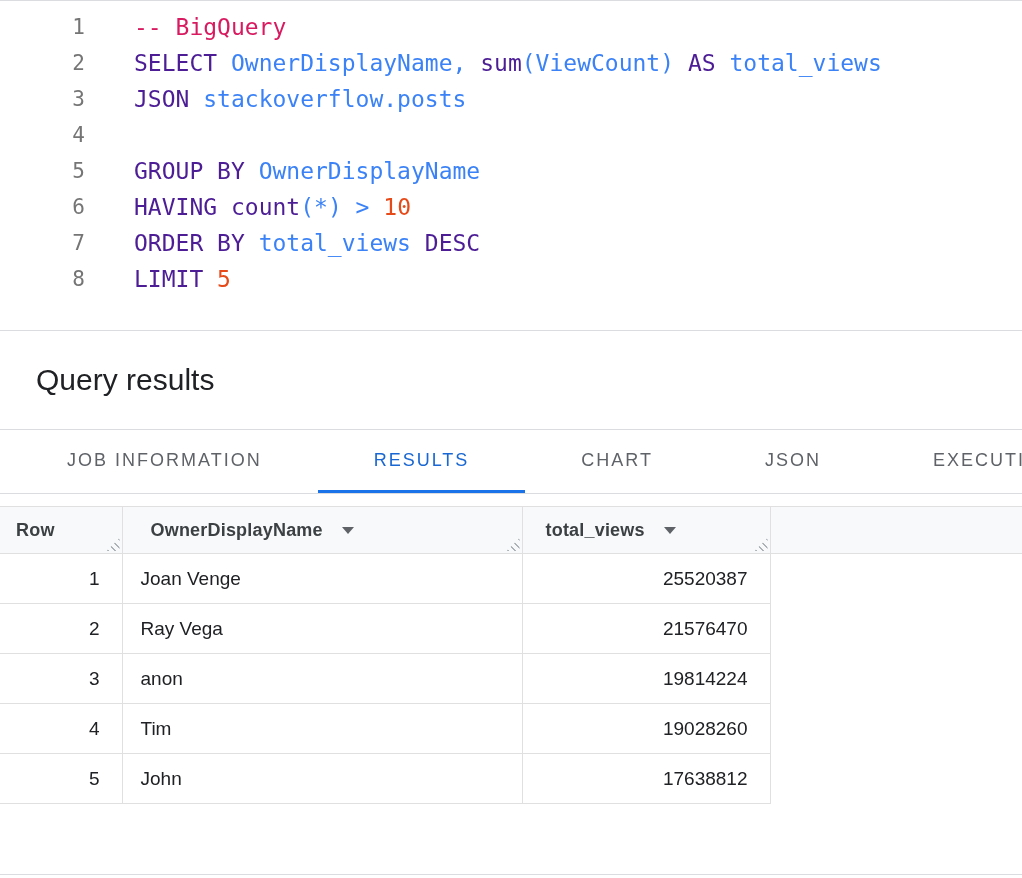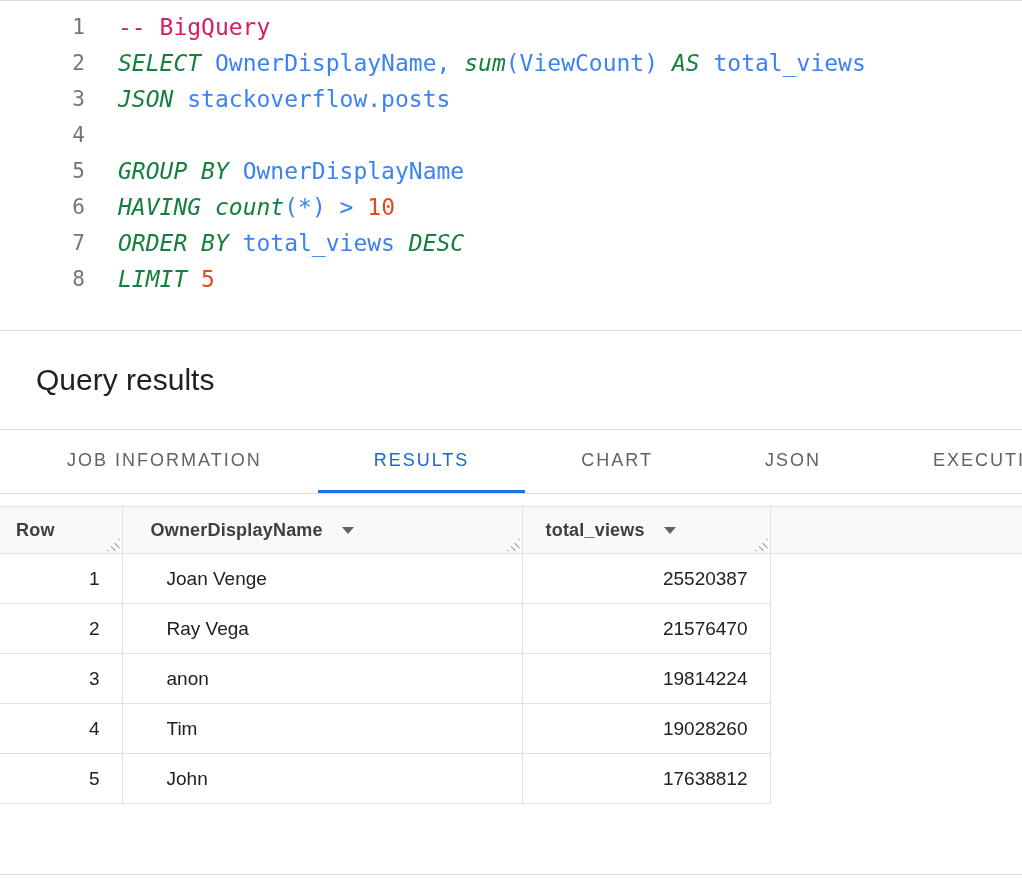--- a/index.html
+++ b/index.html
@@ -5,23 +5,23 @@
   * { margin:0; padding:0; box-sizing:border-box; }
   html,body { width:1022px; height:878px; background:#ffffff; overflow:hidden;
               font-family:"Liberation Sans","DejaVu Sans",sans-serif; }
   .app { width:1022px; height:878px; border-top:1px solid #dadce0; background:#fff; }
 
   
   .editor { height:330px; border-bottom:1px solid #dadce0; padding-top:8px;
             font-family:"DejaVu Sans Mono","Liberation Mono",monospace; font-size:23px; }
   .code-line { display:flex; height:36px; line-height:36px; white-space:pre; }
   .ln { width:85px; flex:none; text-align:right; color:#757575; font-size:21px; user-select:none; }
-  .code { margin-left:33px; color:#202124; }
+  .code { margin-left:49px; color:#202124; }
   .tok-comment { color:#d81b60; }
-  .tok-keyword { color:#15803d;font-style:italic; }
+  .tok-keyword { color:#4c1d95; }
   .tok-number  { color:#e64a19; }
   .tok-string  { color:#e64a19; }
   .tok-plain   { color:#3b82f6; }
 
   
   .results-header { height:99px; border-bottom:1px solid #dadce0; display:flex;
                     align-items:center; padding-left:36px; background:#fff; }
   .results-header h1 { font-size:30px; font-weight:400; color:#202124; }
 
   
@@ -37,21 +37,21 @@
   table { border-collapse:collapse; table-layout:fixed; width:100%; }
   thead th { height:47px; background:#f8f9fa; border-top:1px solid #e0e0e0;
              border-bottom:1px solid #e0e0e0; font-size:18px; font-weight:700;
              color:#3c4043; text-align:left; position:relative; letter-spacing:0.2px; }
   .th-row   { padding-left:16px;  border-right:1px solid #e0e0e0; }
   .th-name  { padding-left:28px;  border-right:1px solid #e0e0e0; }
   .th-views { padding-left:23px;  border-right:1px solid #e0e0e0; }
   .th-empty { }
   tbody td { height:50px; font-size:19px; color:#202124; border-bottom:1px solid #e0e0e0; }
   .cell-row   { text-align:right; padding-right:22px; border-right:1px solid #e0e0e0; }
-  .cell-name  { padding-left:44px; border-right:1px solid #e0e0e0; }
+  .cell-name  { padding-left:18px; border-right:1px solid #e0e0e0; }
   .cell-views { text-align:right; padding-right:22px; border-right:1px solid #e0e0e0; }
   .cell-empty { border-bottom:none; }
 
   .sort-arrow { display:inline-block; margin-left:14px; width:0; height:0;
                 border-left:6px solid transparent; border-right:6px solid transparent;
                 border-top:7px solid #5f6368; vertical-align:middle; cursor:pointer; }
   .resize-handle { position:absolute; right:2px; bottom:2px; width:13px; height:13px;
                    background:repeating-linear-gradient(45deg,#adb2b7 0 1.6px,transparent 1.6px 5.2px);
                    clip-path:polygon(100% 0,100% 100%,0 100%); cursor:col-resize; }
 </style>

